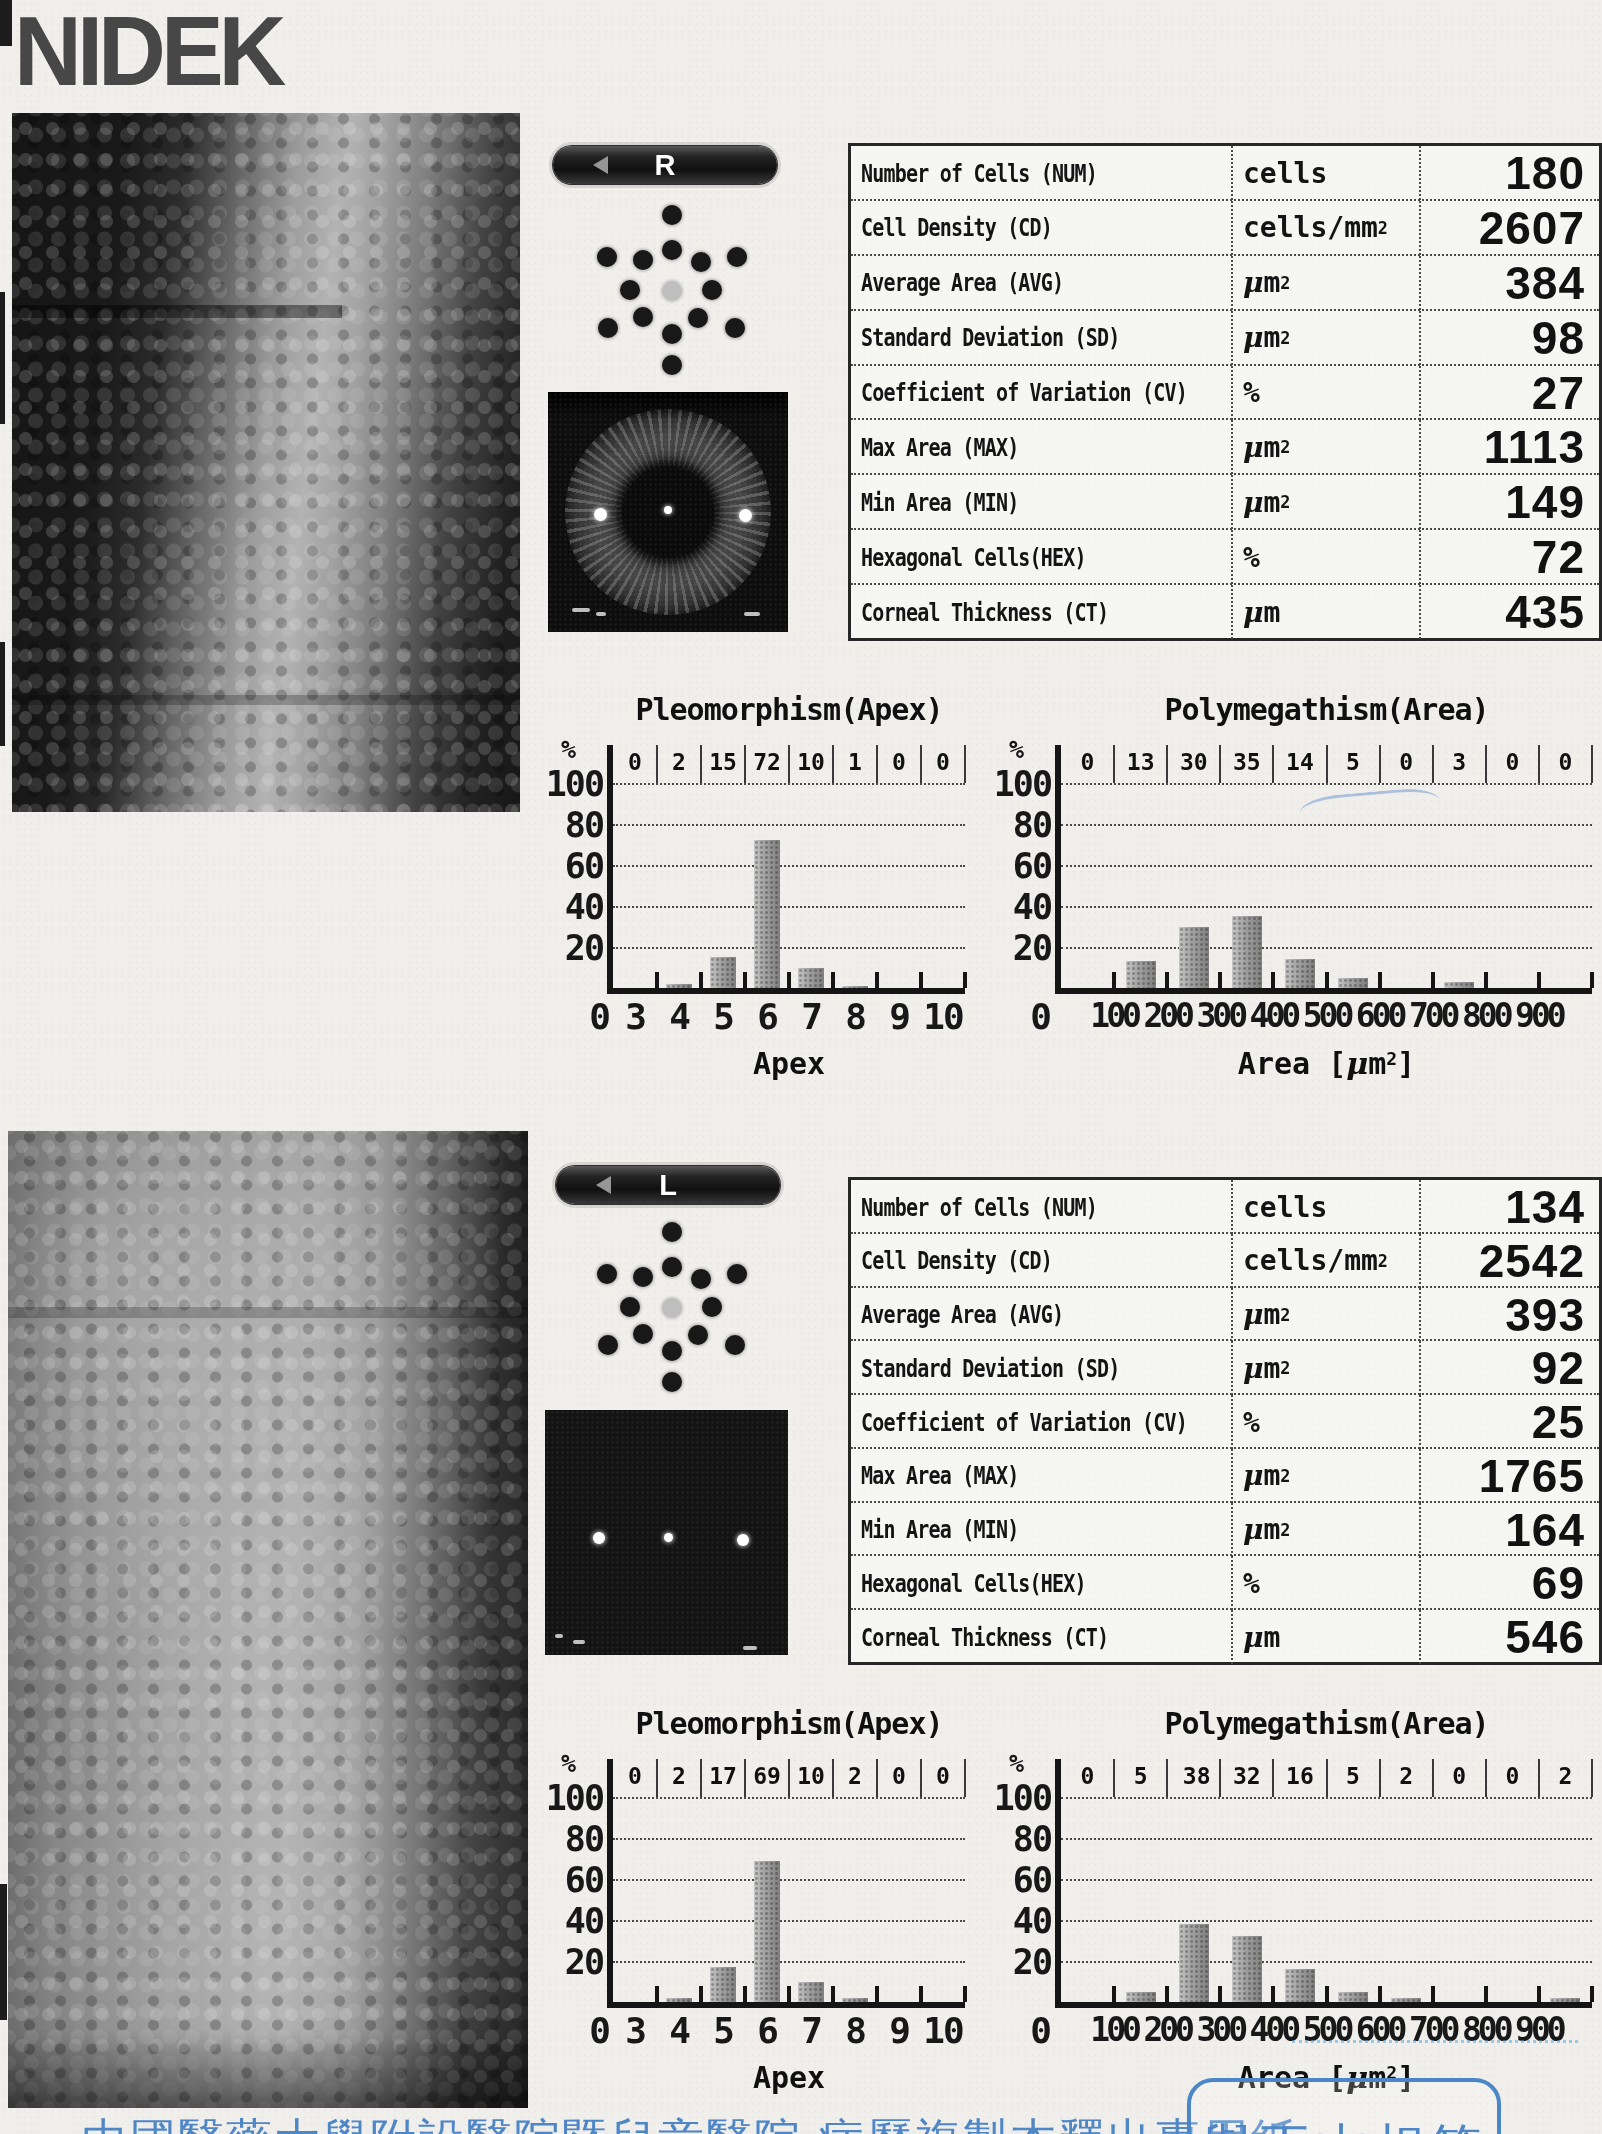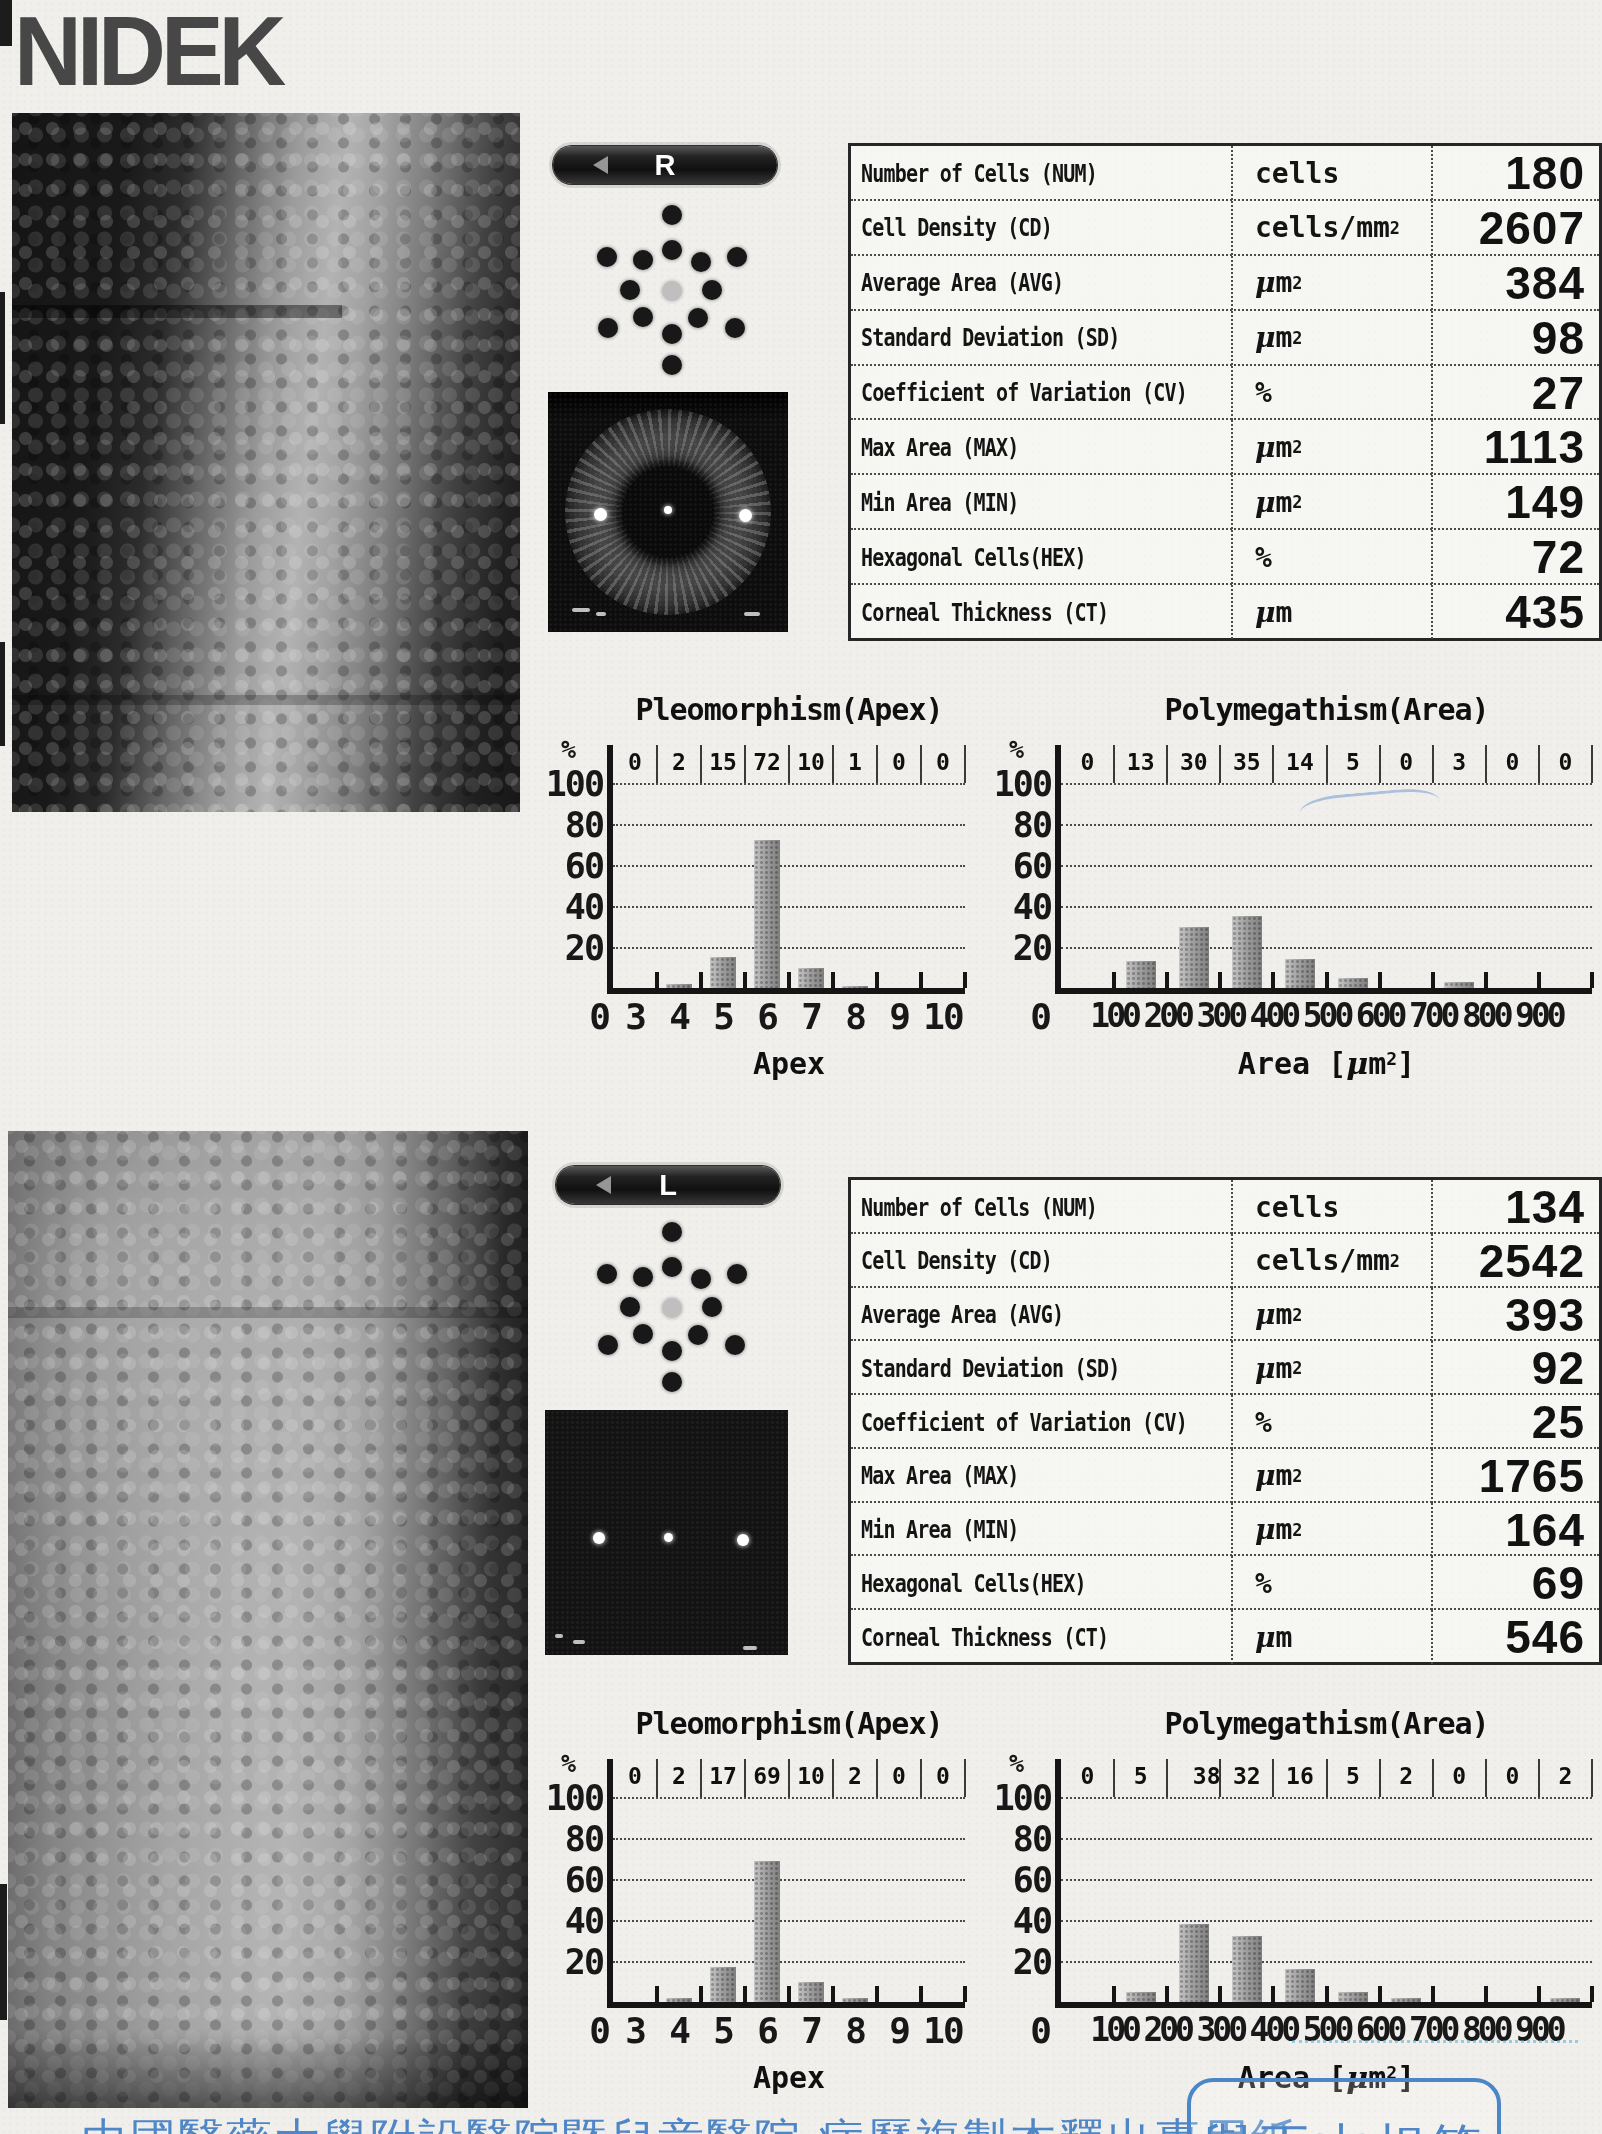--- a/index.html
+++ b/index.html
@@ -71,21 +71,21 @@
        mask:radial-gradient(circle,transparent 0 28%,#000 34% 70%,transparent 76%);}
   .pupil{position:absolute;left:75px;top:75px;width:90px;height:90px;border-radius:50%;background:#0a0a0a;
        box-shadow:0 0 18px 8px rgba(0,0,0,.85);}
   .refl{position:absolute;border-radius:50%;background:#fff;box-shadow:0 0 4px 1px rgba(255,255,255,.65);}
   .speck{position:absolute;background:#ddd;border-radius:2px;opacity:.85;}
   
   .tbl{position:absolute;left:848px;width:748px;border:3px solid #262626;background:rgba(252,252,250,.55);
        display:flex;flex-direction:column;}
   .tbl.r{top:143px;height:492px;}
   .tbl.l{top:1177px;height:482px;}
-  .tbl-row{flex:1;display:grid;grid-template-columns:382px 188px 1fr;border-top:2px dotted #4a4a4a;min-height:0;gap:12px;}
+  .tbl-row{flex:1;display:grid;grid-template-columns:382px 188px 1fr;border-top:2px dotted #4a4a4a;min-height:0;}
   .tbl-row:first-child{border-top:none;}
   .t-label,.t-unit,.t-val{display:flex;align-items:center;min-width:0;}
   .t-label{padding-left:10px;border-right:2px dotted #4a4a4a;}
   .t-label span{display:inline-block;transform:scaleX(.8);transform-origin:0 50%;
        font:700 25px "DejaVu Sans Mono",monospace;letter-spacing:-1px;white-space:nowrap;color:#141414;}
   .t-unit{padding-left:10px;border-right:2px dotted #4a4a4a;font:700 28px "DejaVu Sans Mono",monospace;color:#141414;}
   .t-val{justify-content:flex-end;padding-right:14px;font:700 46px "Liberation Sans",sans-serif;color:#121212;letter-spacing:1px;}
   sup{font-size:.6em;vertical-align:.5em;}
   .mu{font-style:italic;font-family:"DejaVu Serif",serif;font-weight:700;}
   
@@ -532,21 +532,21 @@
       <div class="c-tick" style="left: 400.7px; top: 284px;"></div>
       <div class="c-div" style="left: 454.8px; top: 57px; height: 38px;"></div>
       <div class="c-tick" style="left: 453.8px; top: 284px;"></div>
       <div class="c-div" style="left: 507.9px; top: 57px; height: 38px;"></div>
       <div class="c-tick" style="left: 506.9px; top: 284px;"></div>
       <div class="c-div" style="left: 561px; top: 57px; height: 38px;"></div>
       <div class="c-tick" style="left: 560px; top: 284px;"></div>
       <div class="c-count" style="left: 31px; width: 53.1px; top: 61px;">0</div>
       <div class="c-count" style="left: 84.1px; width: 53.1px; top: 61px;">5</div>
       <div class="c-bar" style="left: 95.65px; top: 289.75px; width: 30px; height: 10.25px;"></div>
-      <div class="c-count" style="left: 137.2px; width: 59px; top: 61px; padding-left: 10px;">38</div>
+      <div class="c-count" style="left: 137.2px; width: 59px; top: 61px;">38</div>
       <div class="c-bar" style="left: 148.75px; top: 222.1px; width: 30px; height: 77.9px;"></div>
       <div class="c-count" style="left: 190.3px; width: 53.1px; top: 61px;">32</div>
       <div class="c-bar" style="left: 201.85px; top: 234.4px; width: 30px; height: 65.6px;"></div>
       <div class="c-count" style="left: 243.4px; width: 53.1px; top: 61px;">16</div>
       <div class="c-bar" style="left: 254.95px; top: 267.2px; width: 30px; height: 32.8px;"></div>
       <div class="c-count" style="left: 296.5px; width: 53.1px; top: 61px;">5</div>
       <div class="c-bar" style="left: 308.05px; top: 289.75px; width: 30px; height: 10.25px;"></div>
       <div class="c-count" style="left: 349.6px; width: 53.1px; top: 61px;">2</div>
       <div class="c-bar" style="left: 361.15px; top: 295.9px; width: 30px; height: 4.1px;"></div>
       <div class="c-count" style="left: 402.7px; width: 53.1px; top: 61px;">0</div>

